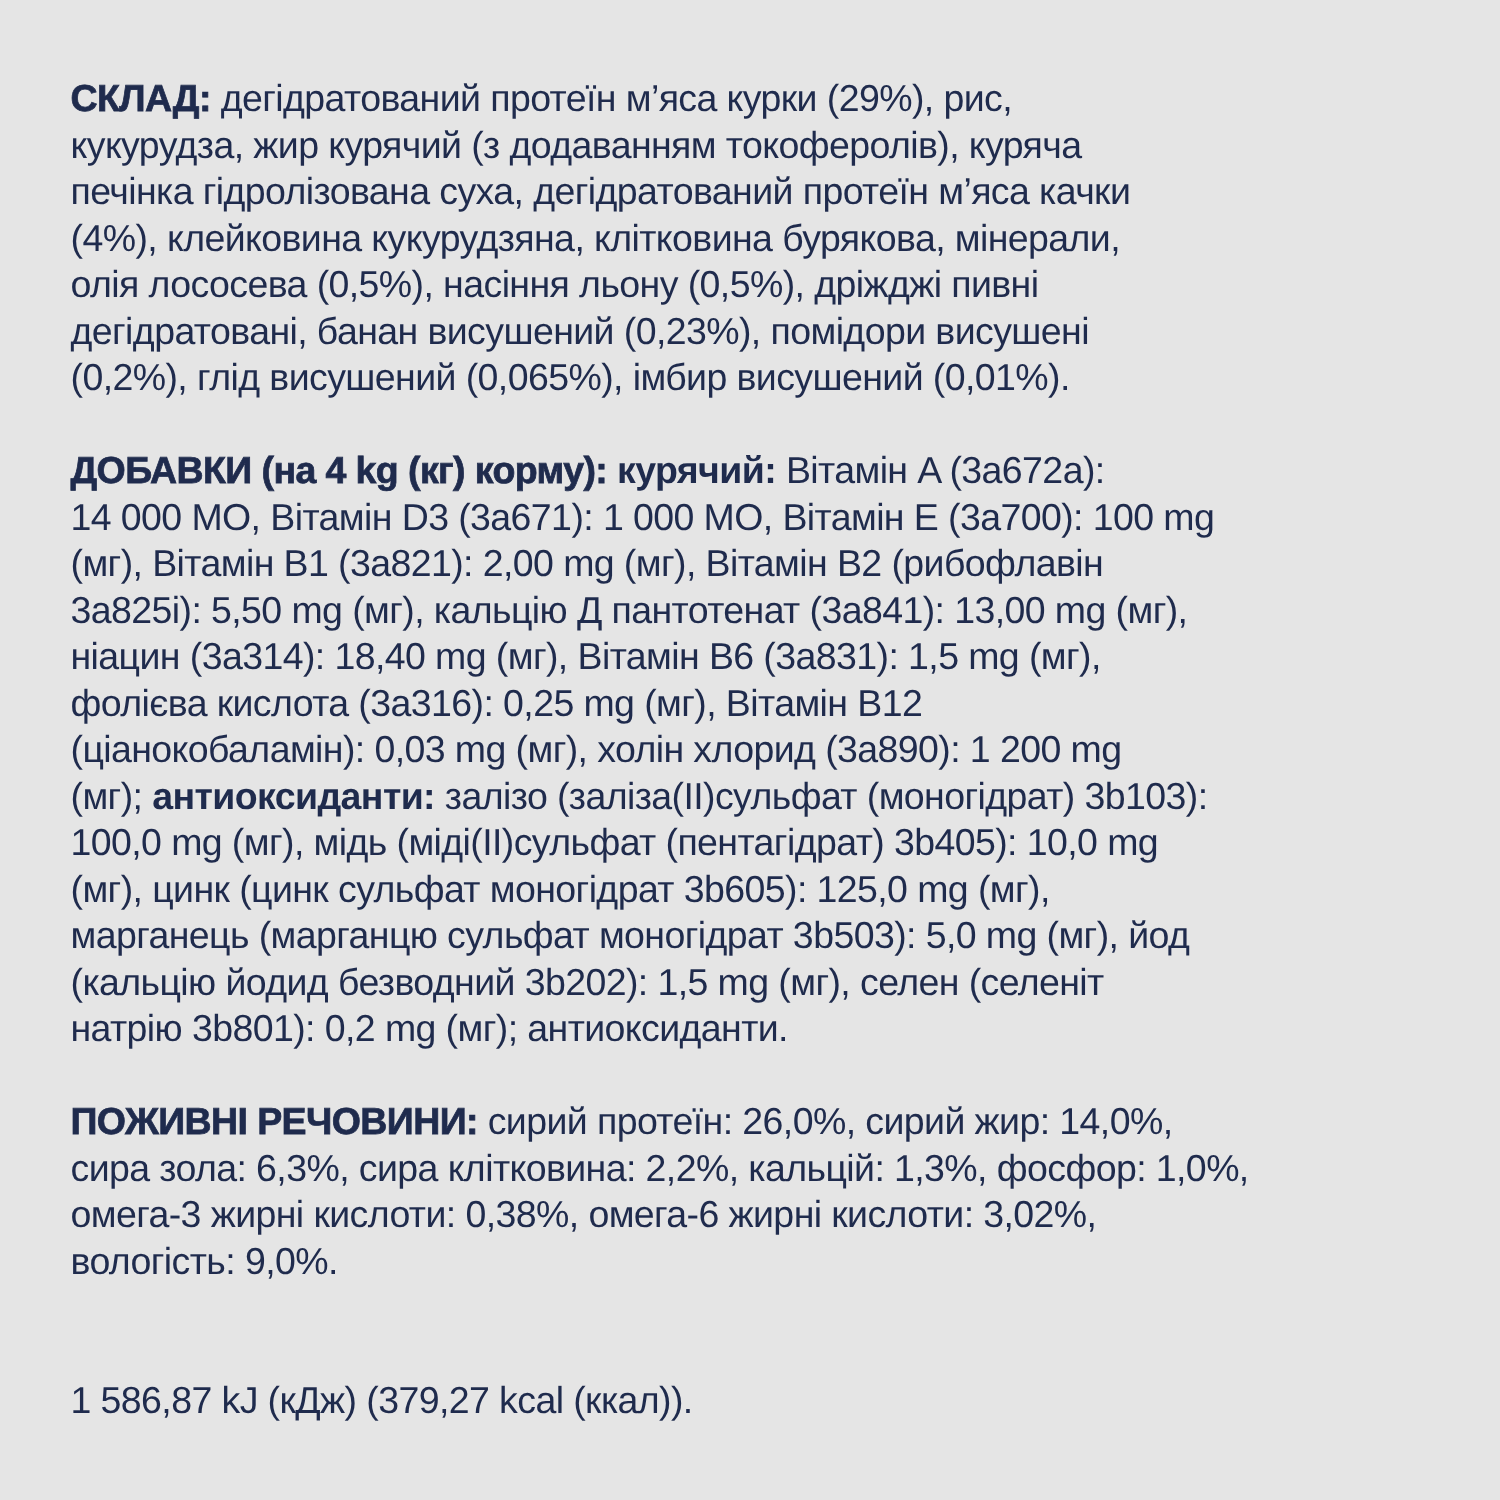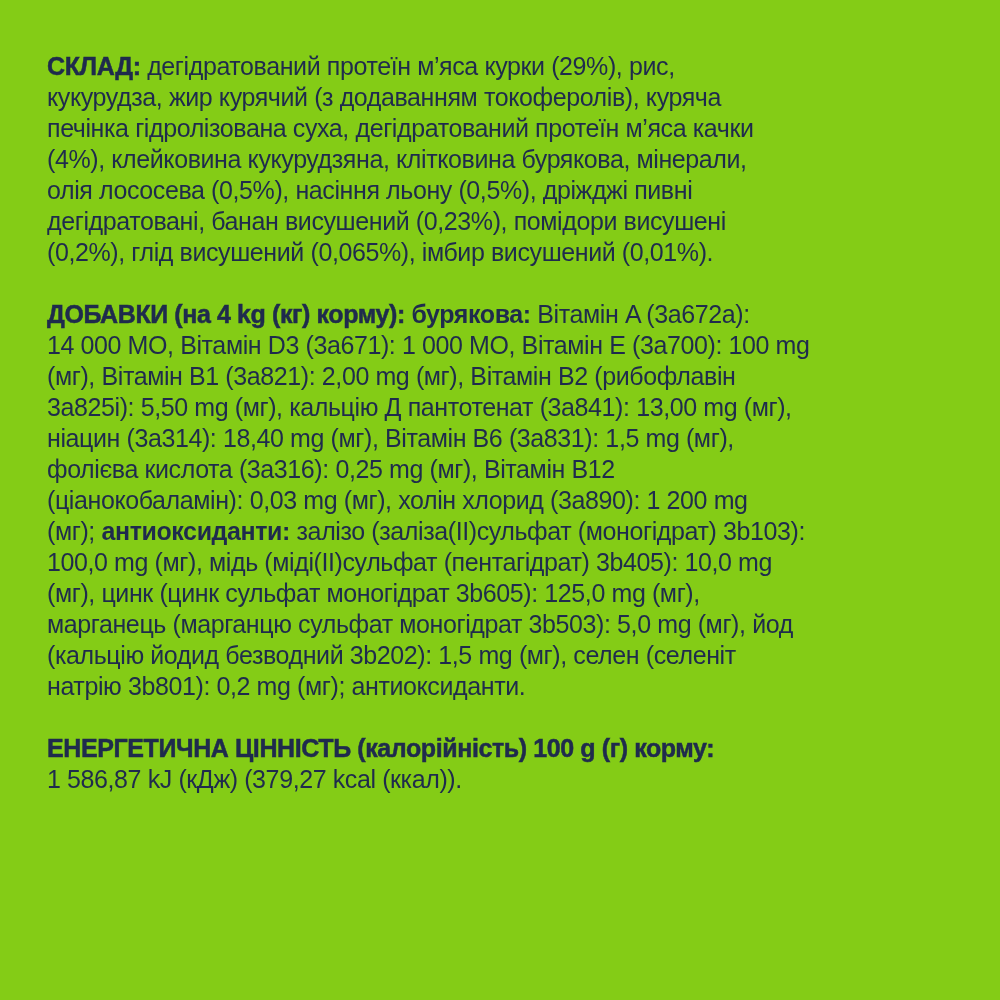--- a/index.html
+++ b/index.html
@@ -11,21 +11,21 @@
     width: 1000px;
     height: 1000px;
     font-family: "Liberation Sans", "DejaVu Sans", sans-serif;
     overflow: hidden;
   }
   .label-document {
     box-sizing: border-box;
     width: 1000px;
     height: 1000px;
     padding: 51px 45px 0 47px;
-    background: #84cc16;
+    background: #e5e5e5;
   }
   p.para {
     margin: 0 0 31px 0;
     font-size: 25px;
     line-height: 31px;
     letter-spacing: -0.4px;
     color: #1f2b4d;
     white-space: pre-wrap;
   }
   .run-heading {
@@ -43,28 +43,32 @@
 <body>
 
 <div class="label-document">
   <p class="para"><span class="run-heading">СКЛАД: </span><span class="run-body">дегідратований протеїн м’яса курки (29%), рис,
 кукурудза, жир курячий (з додаванням токоферолів), куряча
 печінка гідролізована суха, дегідратований протеїн м’яса качки
 (4%), клейковина кукурудзяна, клітковина бурякова, мінерали,
 олія лососева (0,5%), насіння льону (0,5%), дріжджі пивні
 дегідратовані, банан висушений (0,23%), помідори висушені
 (0,2%), глід висушений (0,065%), імбир висушений (0,01%).</span></p>
-  <p class="para"><span class="run-heading">ДОБАВКИ (на 4 kg (кг) корму): </span><span class="run-label">бурякова: </span><span class="run-body">Вітамін A (3a672a):
+  <p class="para"><span class="run-heading">ДОБАВКИ (на 4 kg (кг) корму): </span><span class="run-label">курячий: </span><span class="run-body">Вітамін A (3a672a):
 14 000 МО, Вітамін D3 (3a671): 1 000 МО, Вітамін E (3a700): 100 mg
 (мг), Вітамін B1 (3a821): 2,00 mg (мг), Вітамін B2 (рибофлавін
 3a825i): 5,50 mg (мг), кальцію Д пантотенат (3a841): 13,00 mg (мг),
 ніацин (3a314): 18,40 mg (мг), Вітамін B6 (3a831): 1,5 mg (мг),
 фолієва кислота (3a316): 0,25 mg (мг), Вітамін B12
 (ціанокобаламін): 0,03 mg (мг), холін хлорид (3a890): 1 200 mg
 (мг); </span><span class="run-label">антиоксиданти: </span><span class="run-body">залізо (заліза(II)сульфат (моногідрат) 3b103):
 100,0 mg (мг), мідь (міді(II)сульфат (пентагідрат) 3b405): 10,0 mg
 (мг), цинк (цинк сульфат моногідрат 3b605): 125,0 mg (мг),
 марганець (марганцю сульфат моногідрат 3b503): 5,0 mg (мг), йод
 (кальцію йодид безводний 3b202): 1,5 mg (мг), селен (селеніт
 натрію 3b801): 0,2 mg (мг); антиоксиданти.</span></p>
-  <p class="para"><span class="run-heading">ЕНЕРГЕТИЧНА ЦІННІСТЬ (калорійність) 100 g (г) корму:</span><span class="run-body">
+  <p class="para"><span class="run-heading">ПОЖИВНІ РЕЧОВИНИ: </span><span class="run-body">сирий протеїн: 26,0%, сирий жир: 14,0%,
+сира зола: 6,3%, сира клітковина: 2,2%, кальцій: 1,3%, фосфор: 1,0%,
+омега-3 жирні кислоти: 0,38%, омега-6 жирні кислоти: 3,02%,
+вологість: 9,0%.</span></p>
+  <p class="para"><span class="run-body">
 1 586,87 kJ (кДж) (379,27 kcal (ккал)).</span></p>
 </div>
 
 </body></html>

